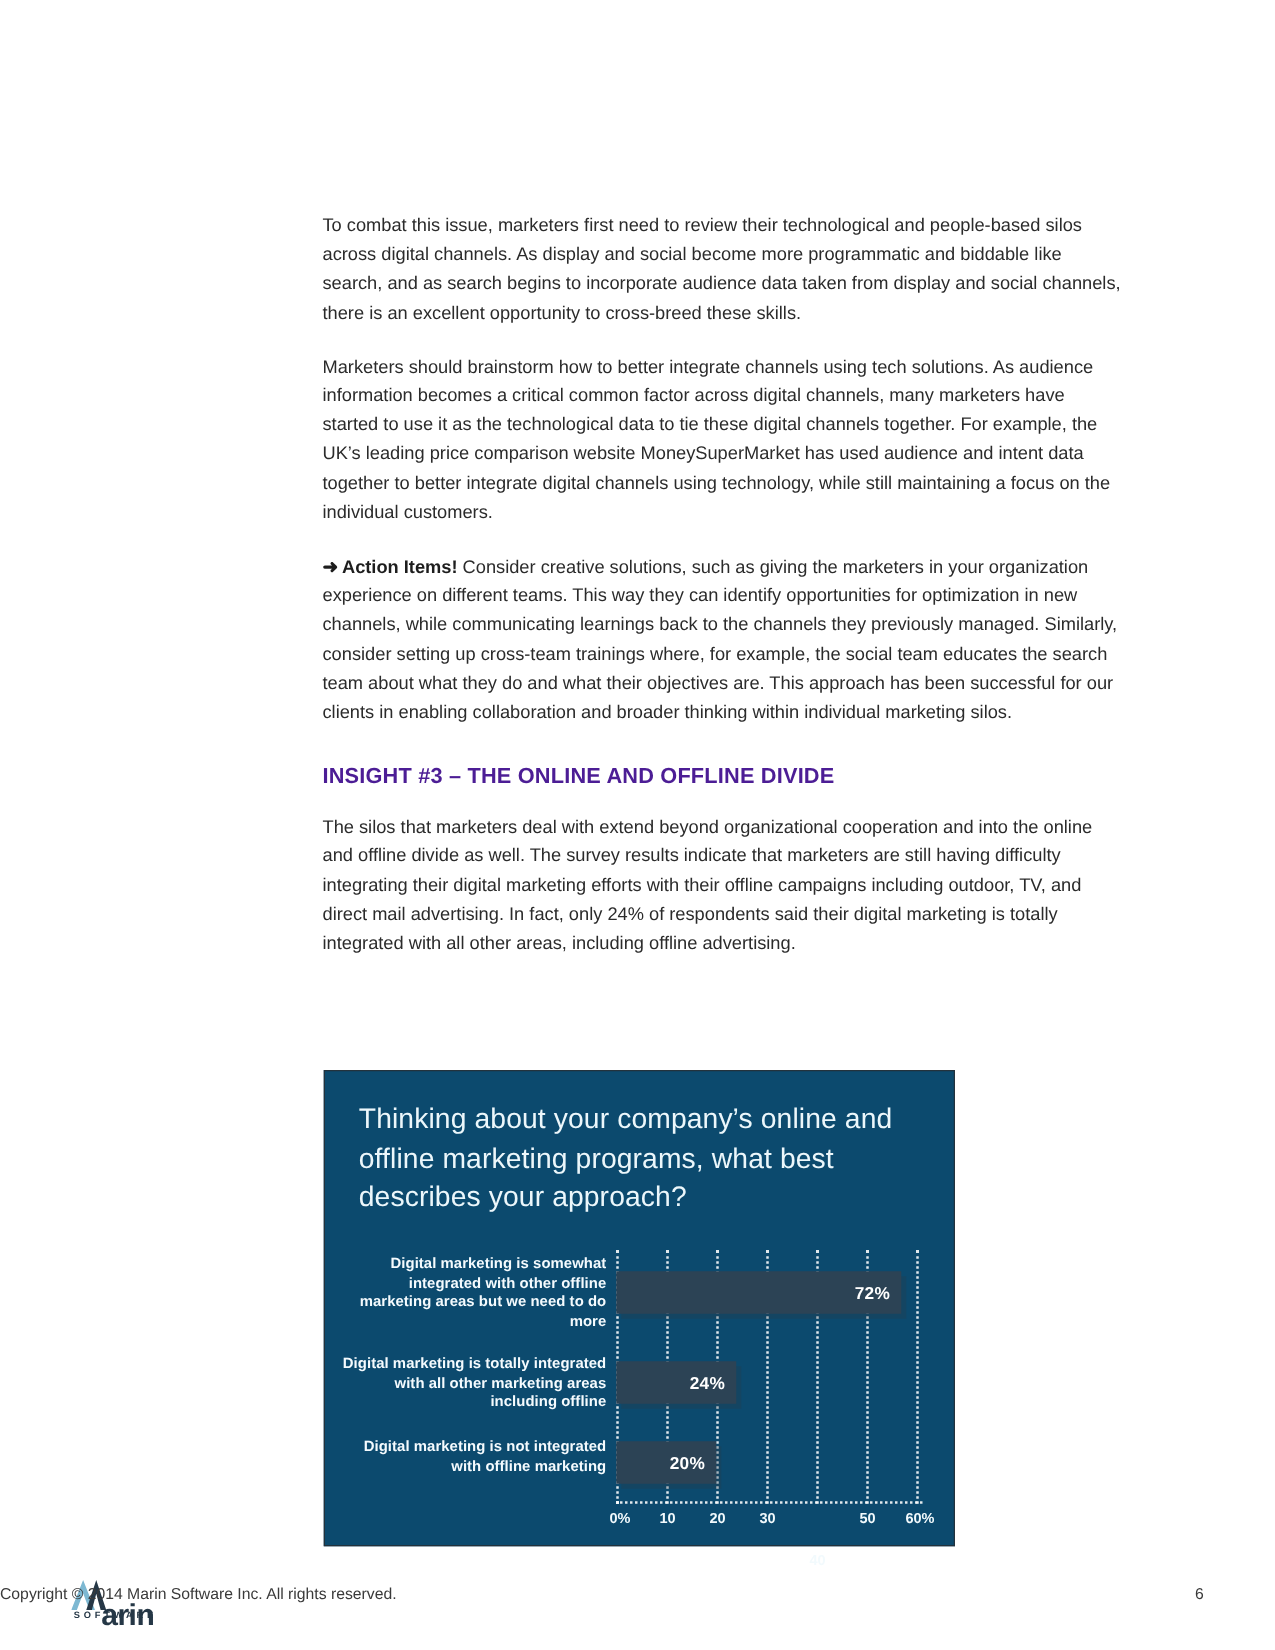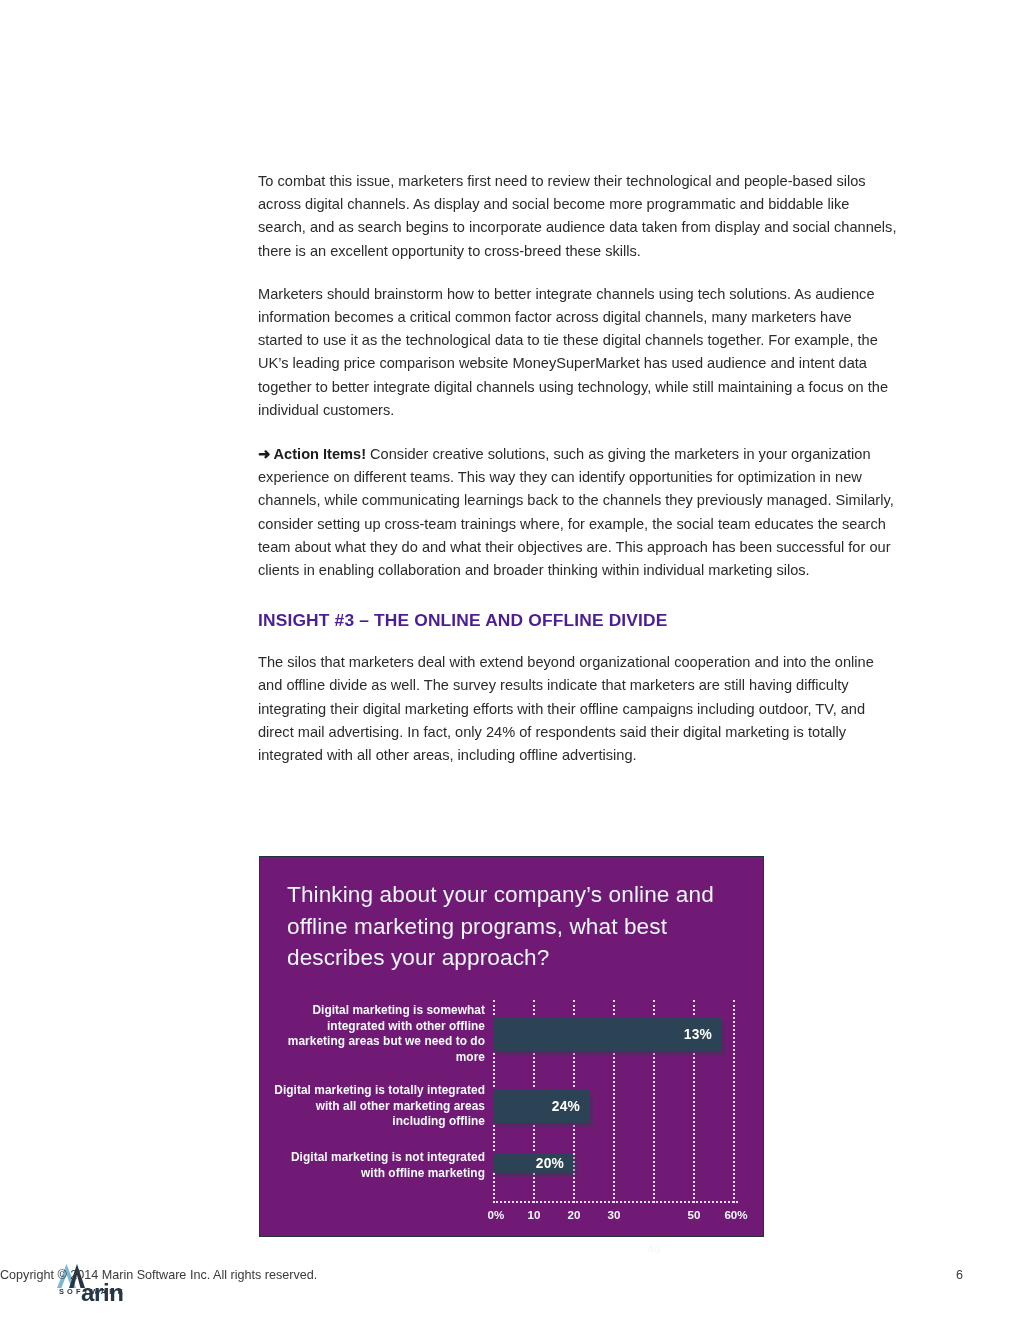--- a/index.html
+++ b/index.html
@@ -70,21 +70,21 @@
     font-weight:bold;
     letter-spacing:0.15px;
     margin:28px 0 20px 0;
   }
 
   
   .chart-panel {
     position:absolute;
     left:259px; top:856px;
     width:505px; height:381px;
-    background:#701a75;
+    background:#0c4a6e;
     border:1.4px solid #23323c;
   }
   .chart-title {
     position:absolute;
     left:27px; top:22px;
     width:450px;
     color:#ecf7fb;
     font-size:22.6px;
     line-height:31.5px;
     font-weight:300;
@@ -206,26 +206,26 @@
     <div class="plot">
       <div class="gridline" style="left:0px;"></div>
       <div class="gridline" style="left:40px;"></div>
       <div class="gridline" style="left:80px;"></div>
       <div class="gridline" style="left:120px;"></div>
       <div class="gridline" style="left:160px;"></div>
       <div class="gridline" style="left:200px;"></div>
       <div class="gridline" style="left:240px;"></div>
 
       <div class="bar" style="left:0px; top:17px; width:228px; height:34px;">
-        <span class="bar-value">13%</span>
+        <span class="bar-value">72%</span>
       </div>
       <div class="bar" style="left:0px; top:89px; width:96px; height:34px;">
         <span class="bar-value">24%</span>
       </div>
-      <div class="bar" style="left:0px; top:153px; width:80px; height:20px;">
+      <div class="bar" style="left:0px; top:153px; width:80px; height:34px;">
         <span class="bar-value">20%</span>
       </div>
 
       <div class="axis-line"></div>
     </div>
 
     <div class="ticklabels">
       <span class="ticklabel" style="left:3px;">0%</span>
       <span class="ticklabel" style="left:41px;">10</span>
       <span class="ticklabel" style="left:81px;">20</span>

